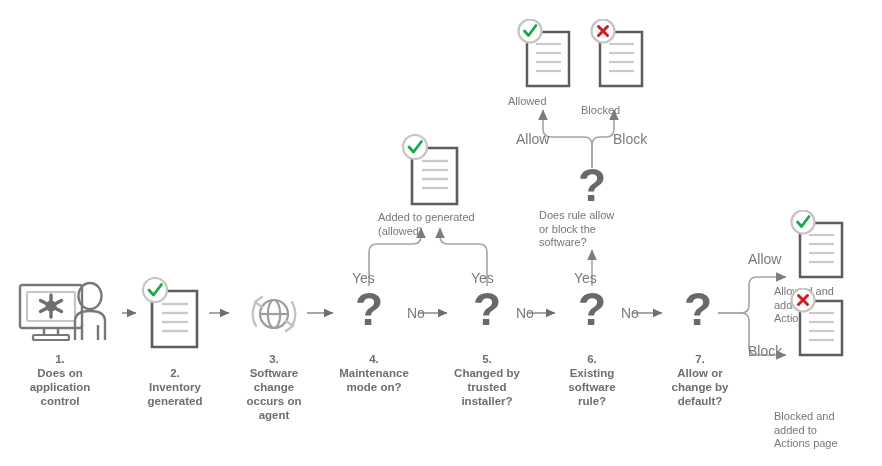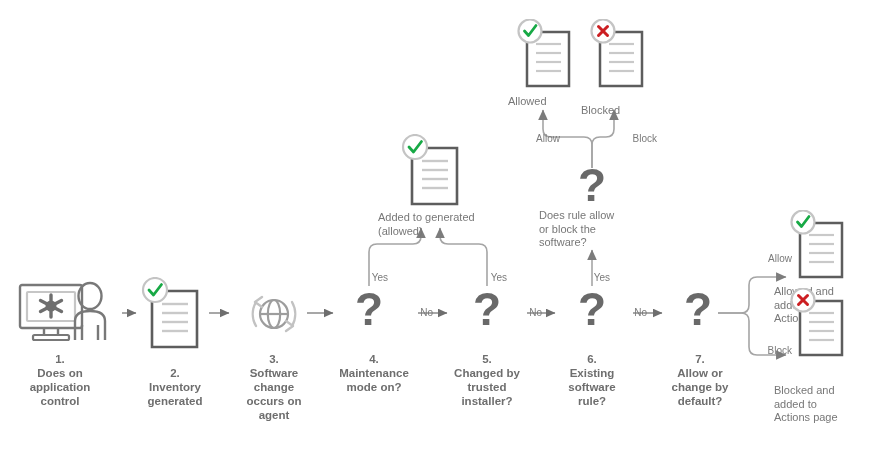--- a/index.html
+++ b/index.html
@@ -12,21 +12,21 @@
   .node{position:absolute;}
   .step-label{
     position:absolute;text-align:center;font-size:11.5px;line-height:14px;
     font-weight:bold;color:#6e6e6e;white-space:pre-line;
   }
   .out-label{
     position:absolute;text-align:left;font-size:11px;line-height:13.5px;
     color:#777777;white-space:pre-line;font-weight:normal;
   }
   .edge-label{
-    position:absolute;text-align:right;font-size:10px;line-height:12px;
+    position:absolute;text-align:left;font-size:14px;line-height:12px;
     color:#7a7a7a;white-space:nowrap;
   }
   .qmark{
     position:absolute;font-size:46px;line-height:46px;font-weight:bold;
     color:#696969;font-family:"Liberation Sans", sans-serif;
   }
   svg{display:block;}
   .doc-wrap{position:absolute;}
 </style>
 </head>
@@ -230,21 +230,21 @@
         <line x1="19" y1="43" x2="44" y2="43"></line>
         <line x1="19" y1="52" x2="44" y2="52"></line>
       </g>
       <circle cx="13" cy="12" r="11.5" fill="#ffffff" stroke="#c4c4c4" stroke-width="2.2"></circle>
       <g stroke="#cc1f22" stroke-width="3" stroke-linecap="round">
         <line x1="8.5" y1="7.5" x2="17.5" y2="16.5"></line>
         <line x1="17.5" y1="7.5" x2="8.5" y2="16.5"></line>
       </g>
     </svg>
   </div>
-  <div class="out-label" style="left:774px;top:384px;width:104px;"><span>Blocked and
+  <div class="out-label" style="left:774px;top:410px;width:104px;"><span>Blocked and
 added to
 Actions page</span></div>
 
   <div class="edge-label" style="left:352px;top:272px;width:36px;"><span>Yes</span></div>
   <div class="edge-label" style="left:471px;top:272px;width:36px;"><span>Yes</span></div>
   <div class="edge-label" style="left:574px;top:272px;width:36px;"><span>Yes</span></div>
 
   <div class="edge-label" style="left:407px;top:307px;width:26px;"><span>No</span></div>
   <div class="edge-label" style="left:516px;top:307px;width:26px;"><span>No</span></div>
   <div class="edge-label" style="left:621px;top:307px;width:26px;"><span>No</span></div>

